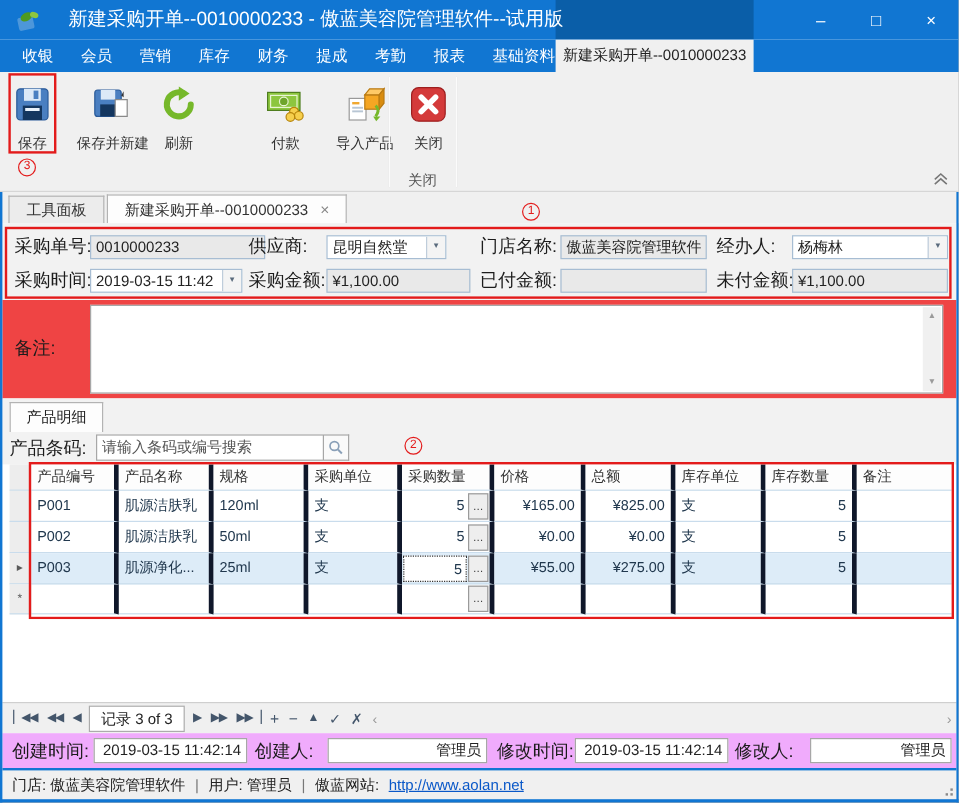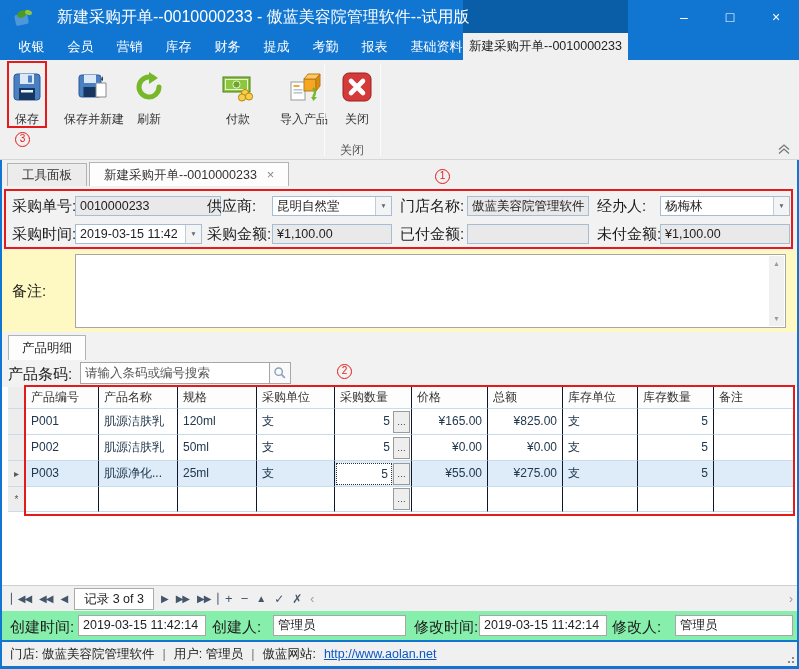--- a/index.html
+++ b/index.html
@@ -46,42 +46,42 @@
   .form-area { position:absolute; left:2px; top:186px; width:795px; height:64px; background:#f2f2f2; }
   .fld-label { position:absolute; font-size:15px; color:#1c1c1c; height:20px; line-height:20px; }
   .tbox { position:absolute; height:20px; line-height:18px; font-size:12.5px; color:#222; padding:0 4px;
           border:1px solid #a7bdd3; background:#fff; overflow:hidden; white-space:nowrap; }
   .tbox.ro { background:#e9e9e9; }
   .combo { padding-right:17px; }
   .combo-btn { position:absolute; right:0; top:0; width:16px; height:18px; background:#f4f4f4; border-left:1px solid #bfcddb;
                color:#5a6b7d; font-size:6.5px; display:flex; align-items:center; justify-content:center; }
 
   
-  .remarks-row { position:absolute; left:2px; top:250px; width:795px; height:82px; background:#fef9c3; }
+  .remarks-row { position:absolute; left:2px; top:250px; width:795px; height:82px; background:#ef4444; }
   .remarks-box { position:absolute; left:73px; top:4px; width:711px; height:74px; background:#fff; border:1px solid #a7a7a7; }
   .vscroll { position:absolute; right:1px; top:1px; width:15px; height:70px; background:#f0f0f0; }
   .vscroll .arr { position:absolute; left:0; width:15px; height:15px; color:#9a9a9a; font-size:7px; text-align:center; line-height:15px; }
 
   
   .detail-tabs { position:absolute; left:2px; top:332px; width:795px; height:28px; background:#f2f2f2; }
   .detail-tab { position:absolute; left:6px; top:3px; height:25px; line-height:24px; padding:0 13px; font-size:12.5px;
                 background:#fdfdfd; border:1px solid #b3b3b3; border-bottom:none; color:#222; }
   .barcode-row { position:absolute; left:2px; top:360px; width:795px; height:27px; background:#f2f2f2; }
   .barcode-input { position:absolute; left:78px; top:2px; width:190px; height:22px; border:1px solid #a7a7a7; background:#fff;
                    font-size:12.5px; padding:0 4px; font-family:inherit; color:#222; }
   .barcode-input::placeholder { color:#555; opacity:1; }
   .search-btn { position:absolute; left:268px; top:2px; width:21px; height:22px; background:#fafafa; border:1px solid #a7a7a7;
                 border-left:none; display:flex; align-items:center; justify-content:center; }
 
   
   .grid { position:absolute; left:8px; top:387px; width:785px; background:#fff; font-size:12px; color:#21384e; }
   .g-row { display:flex; }
   .g-sel { width:18px; background:#ededed; border-right:1px solid #c9dcec; border-bottom:1px solid #c9dcec;
            color:#5a5a5a; font-size:10px; display:flex; align-items:center; justify-content:center; }
-  .g-cell { border-right:1px solid #0f172a; border-bottom:1px solid #c9dcec; padding:0 5px; height:26px; line-height:25px;
+  .g-cell { border-right:4px solid #0f172a; border-bottom:1px solid #c9dcec; padding:0 5px; height:26px; line-height:25px;
             overflow:hidden; white-space:nowrap; }
   .g-head .g-cell { height:22px; line-height:21px; color:#333; background:#fdfdfd; }
   .g-head .g-sel { background:#ededed; }
   .num { text-align:right; }
   .g-row.sel-row .g-cell { background:#ddecf8; }
   .qty-cell { display:flex; align-items:center; padding:0; }
   .qty-val { flex:1; text-align:right; padding-right:2px; }
   .dots-btn { width:17px; height:22px; margin:2px 1px; background:#eee; border:1px solid #9a9a9a; font-size:9px;
               line-height:20px; text-align:center; color:#333; flex:none; }
   .qty-editor { flex:1; height:22px; margin:1px 0 1px 1px; background:#fff; border:1px dotted #333; text-align:right;
@@ -90,21 +90,21 @@
 
   
   .navbar { position:absolute; left:2px; top:585px; width:795px; height:26px; background:#f0f0f0; border-top:1px solid #cfcfcf;
             display:flex; align-items:center; padding-left:5px; }
   .nav-btn { color:#44566b; font-size:10px; padding:0 4px; line-height:24px; white-space:nowrap; letter-spacing:-1px; }
   .nav-rec { background:#fff; border:1px solid #ababab; font-size:12.5px; color:#222; padding:1px 9px; margin:0 3px;
              letter-spacing:0; line-height:18px; }
   .nav-scroll-right { margin-left:auto; color:#9a9a9a; font-size:12px; padding-right:4px; }
 
   
-  .audit { position:absolute; left:2px; top:611px; width:795px; height:29px; background:#86efac; }
+  .audit { position:absolute; left:2px; top:611px; width:795px; height:29px; background:#f0abfc;text-align:right; }
   .audit .fld-label { top:5px; height:21px; line-height:21px; }
   .audit .tbox { top:4px; height:21px; line-height:19px; background:#fff; border:1px solid #a7a7a7; }
 
   
   .statusbar { position:absolute; left:2px; top:640px; width:795px; height:26px; background:#f0f0f0; border-top:2px solid #1176d2;
                display:flex; align-items:center; padding-left:8px; font-size:12.5px; color:#222; gap:8px; }
   .sb-sep { color:#777; }
   .sb-link { color:#0a58c8; text-decoration:underline; }
   .resize-grip { position:absolute; right:3px; bottom:3px; width:9px; height:9px; }
   .resize-grip i { position:absolute; width:2px; height:2px; background:#8a8a8a; }
@@ -241,21 +241,21 @@
       <span class="tab-close">×</span>
     </div>
   </div>
 
   <div class="form-area">
 
     <div class="fld-label" style="left:10px;top:10px;">采购单号:</div>
     <div class="tbox ro" style="left:73px;top:10px;width:146px;">0010000233</div>
 
     <div class="fld-label" style="left:205px;top:10px;">供应商:</div>
-    <div class="tbox combo" style="left:270px;top:10px;width:120px;">
+    <div class="tbox combo" style="left:270px;top:10px;width:100px;">
       <span>昆明自然堂</span>
       <span class="combo-btn">▼</span>
     </div>
 
     <div class="fld-label" style="left:398px;top:10px;">门店名称:</div>
     <div class="tbox ro" style="left:465px;top:10px;width:122px;">傲蓝美容院管理软件</div>
 
     <div class="fld-label" style="left:595px;top:10px;">经办人:</div>
     <div class="tbox combo" style="left:658px;top:10px;width:130px;">
       <span>杨梅林</span>

